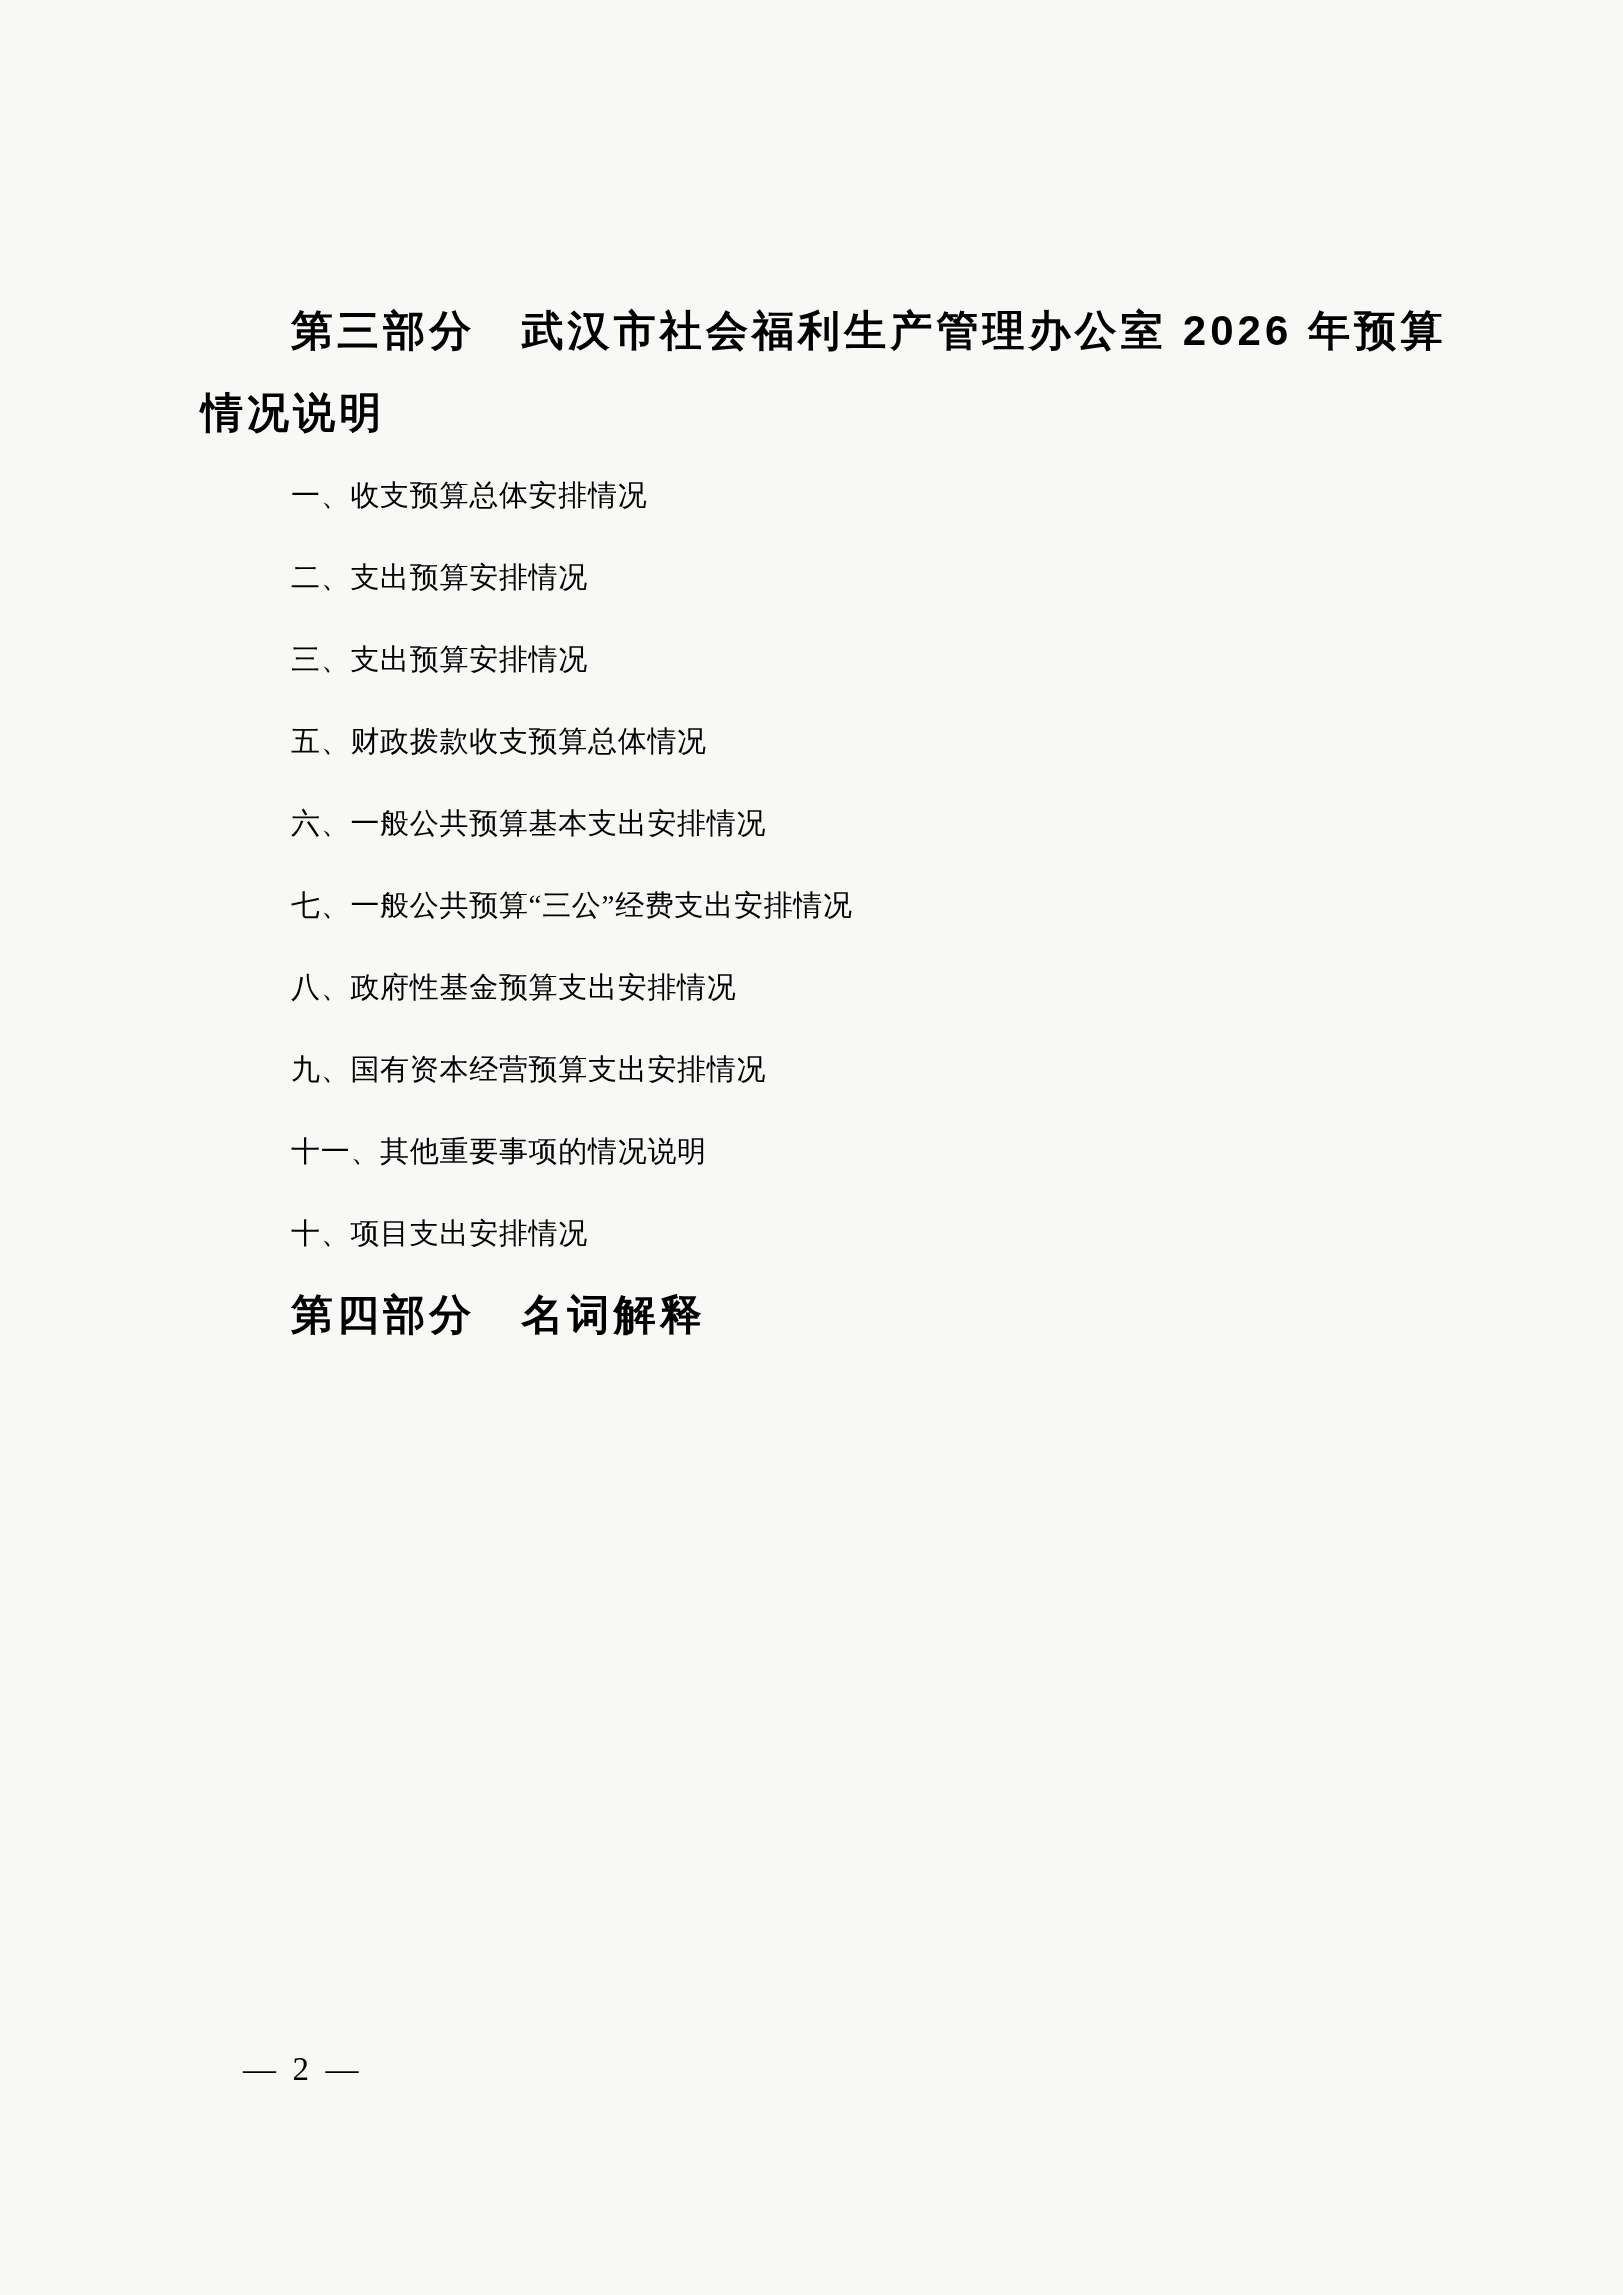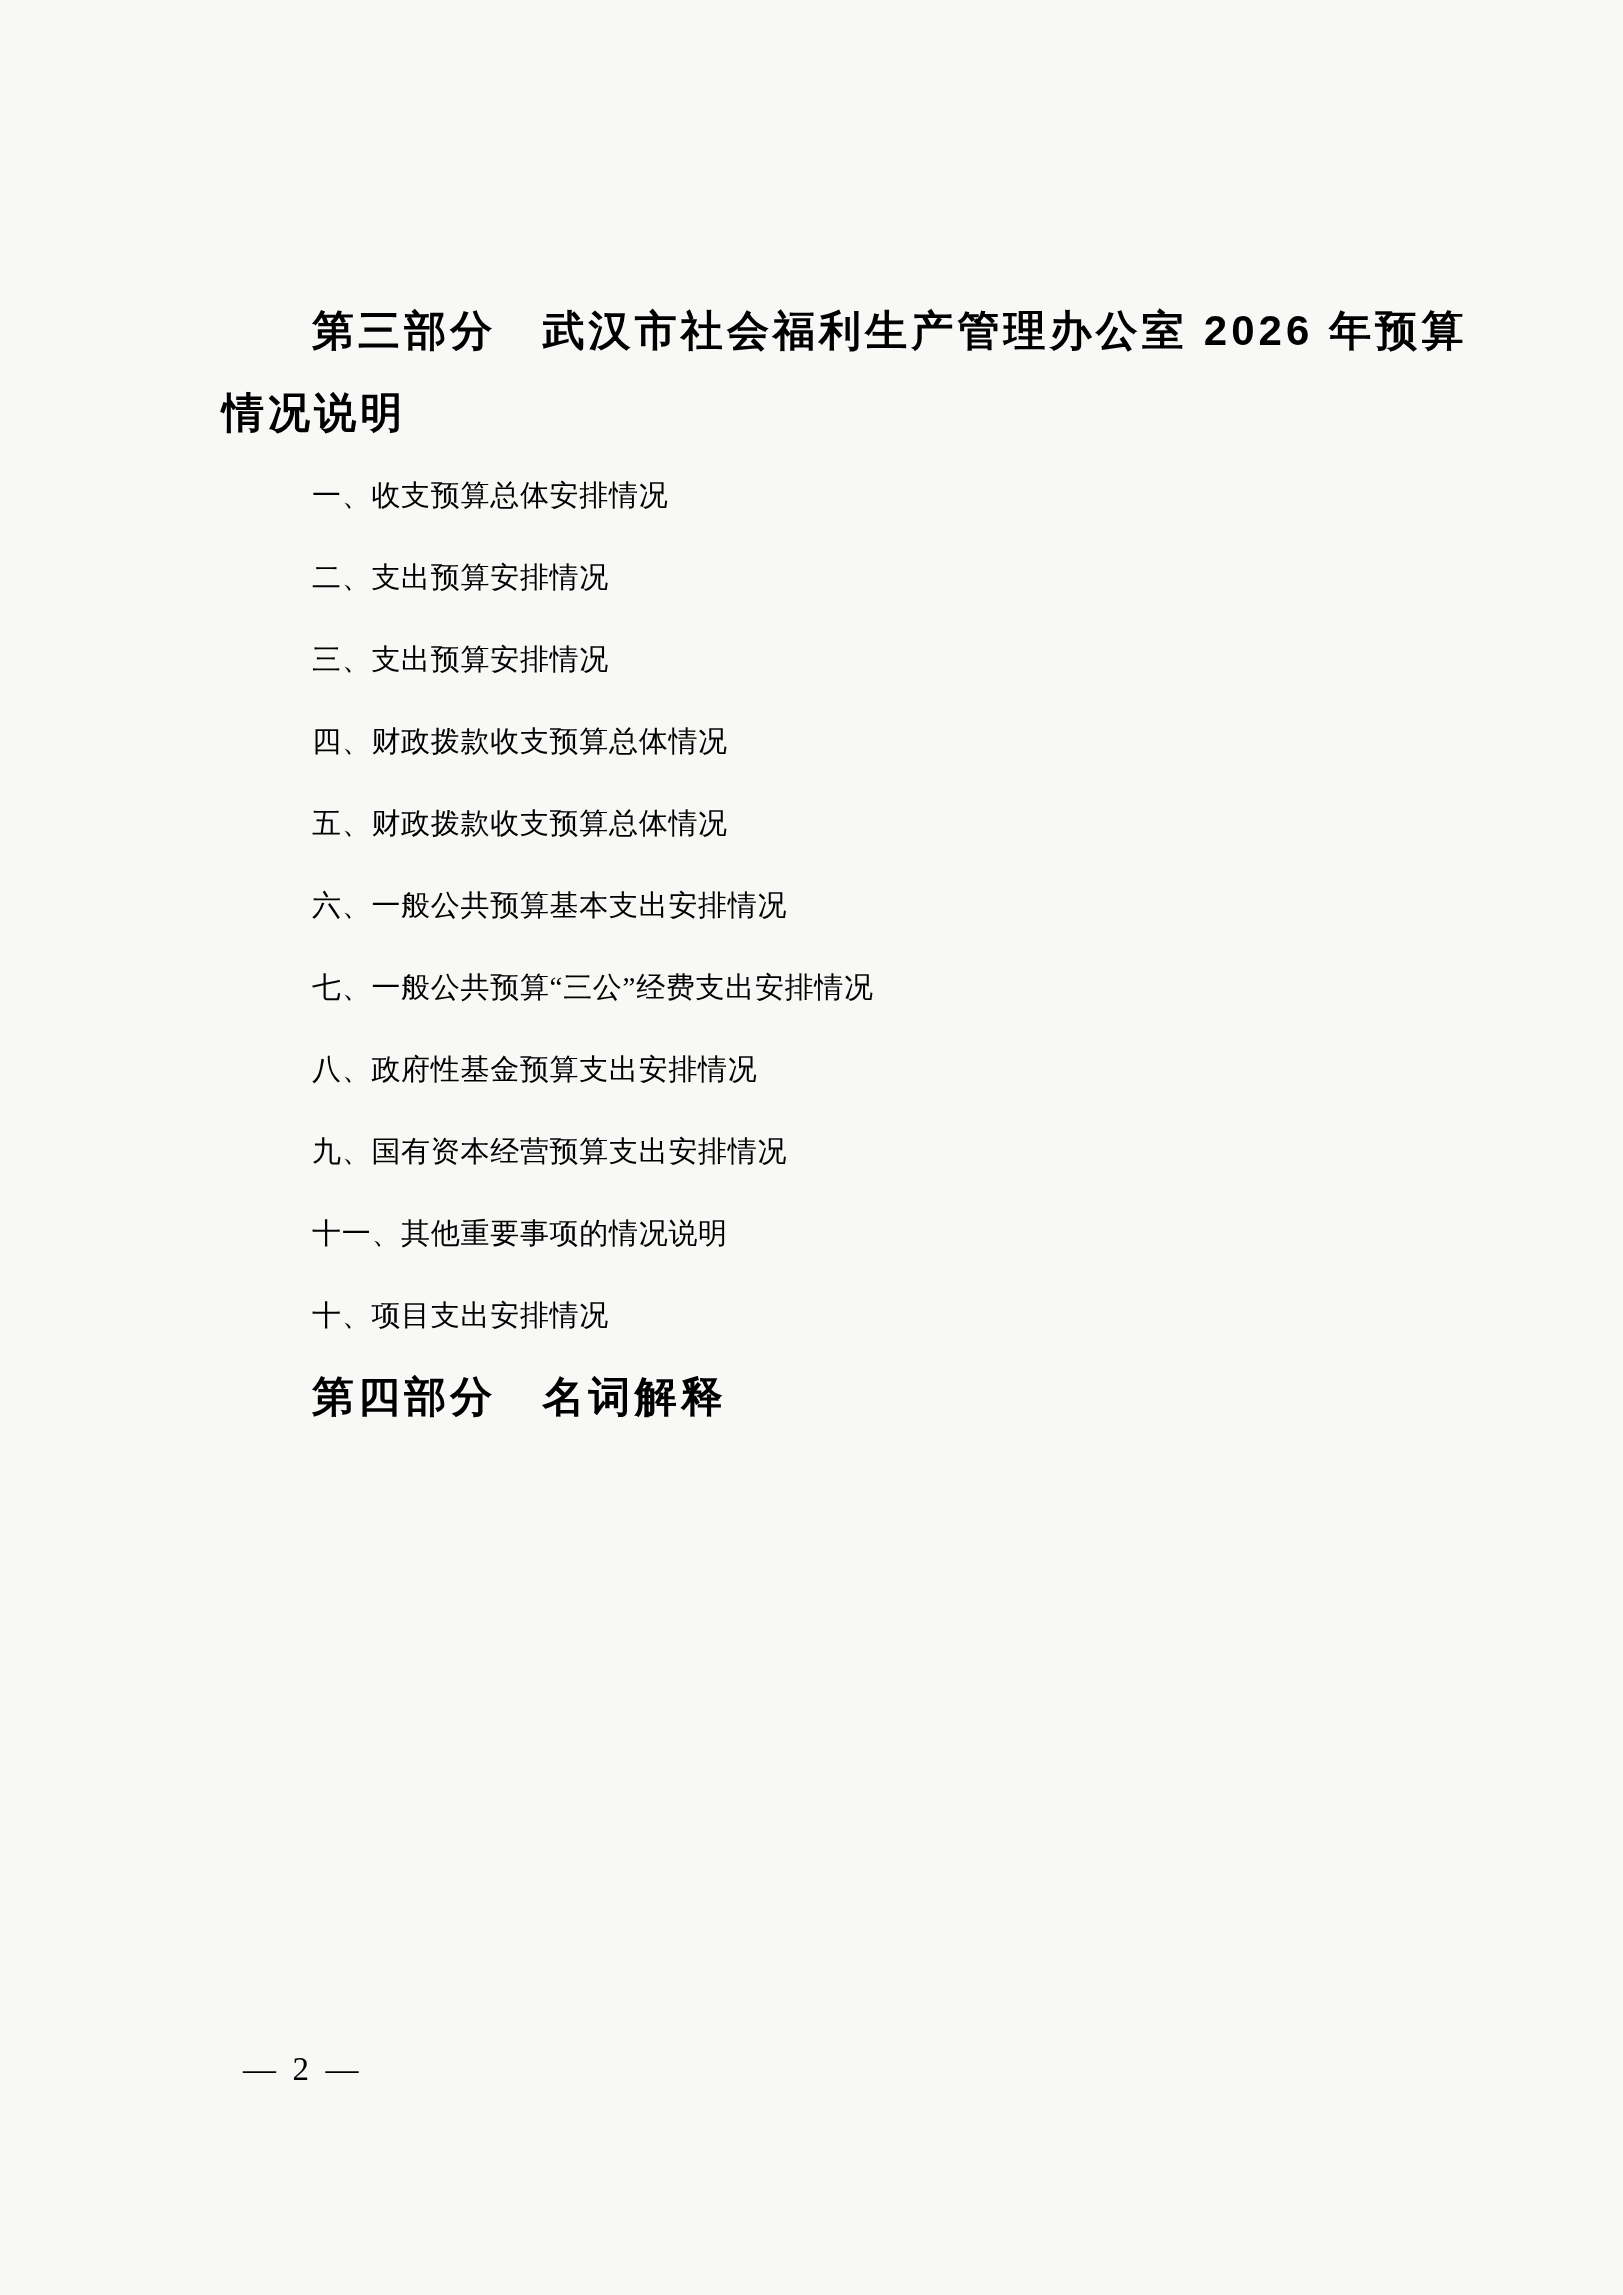--- a/index.html
+++ b/index.html
@@ -12,21 +12,20 @@
     height: 2295px;
     background: var(--page-bg, #f8f8f6);
     color: var(--text-color, #000000);
     overflow: hidden;
   }
   .body-text {
     position: absolute;
     left: 201px;
     top: 290px;
     right: 222px;
-    margin-left: 21px;
   }
   .line {
     margin: 0;
     padding: 0;
     line-height: 82px;
     white-space: nowrap;
   }
   .heading {
     font-family: "Liberation Sans", "DejaVu Sans", sans-serif;
     font-weight: bold;
@@ -65,21 +64,20 @@
     <p class="line heading">情况说明</p>
 
     <div>
 
         <p class="line toc indent">一、收支预算总体安排情况</p>
 
         <p class="line toc indent">二、支出预算安排情况</p>
 
         <p class="line toc indent">三、支出预算安排情况</p>
 
-        <p class="line toc indent">四、财政拨款收支预算总体情况</p>
 
         <p class="line toc indent">五、财政拨款收支预算总体情况</p>
 
         <p class="line toc indent">六、一般公共预算基本支出安排情况</p>
 
         <p class="line toc indent">七、一般公共预算“三公”经费支出安排情况</p>
 
         <p class="line toc indent">八、政府性基金预算支出安排情况</p>
 
         <p class="line toc indent">九、国有资本经营预算支出安排情况</p>

